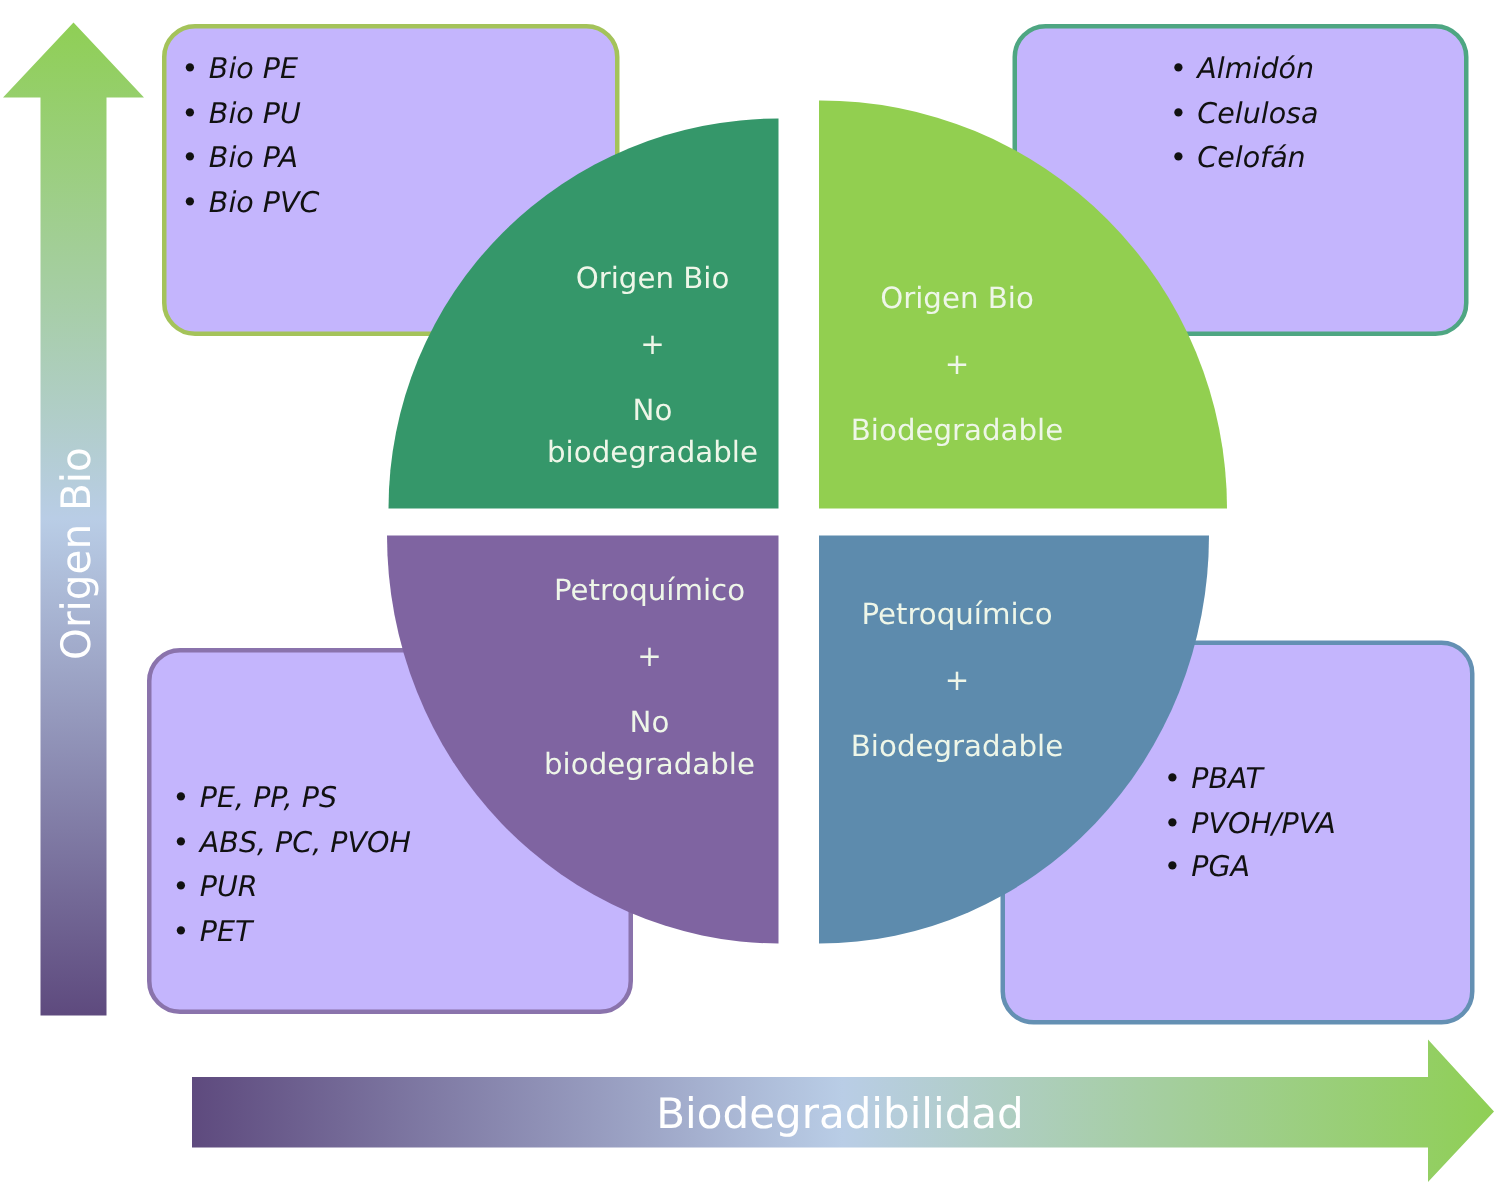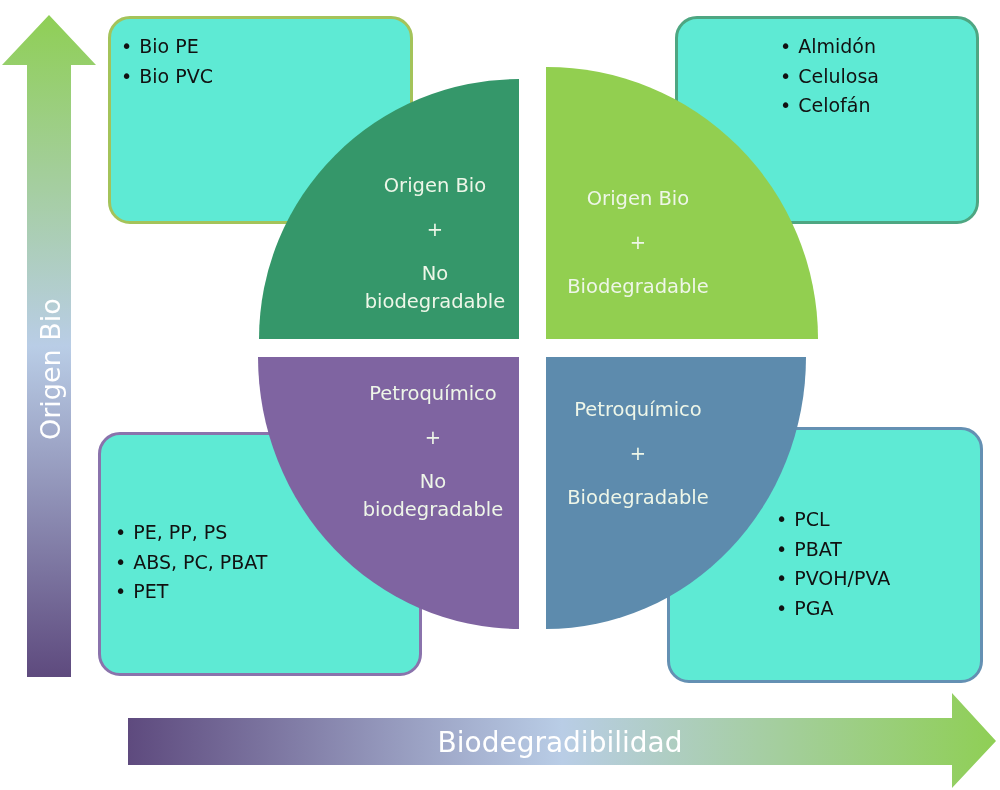--- a/index.html
+++ b/index.html
@@ -1,19 +1,19 @@
 <!DOCTYPE html>
 <html><head>
 <meta charset="utf-8">
 <style>
   html, body { margin: 0; padding: 0; background: #ffffff; }
   body { width: 1000px; height: 790px; position: relative; overflow: hidden;
          font-family: "DejaVu Sans", "Liberation Sans", sans-serif; }
   .abs { position: absolute; }
-  .box { position: absolute; background: #5eead4; border: 3px solid; border-radius: 22px; box-sizing: border-box; }
+  .box { position: absolute; background: #c4b5fd; border: 3px solid; border-radius: 22px; box-sizing: border-box; font-style: italic; }
   .list { list-style: none; margin: 0; padding: 0; font-size: 19px; color: #111; line-height: 29.5px; }
   .list li::before { content: "\2022"; margin-right: 7px; }
   .qtext { position: absolute; color: #eef6e8; font-size: 19.5px; text-align: center; line-height: 28px; }
   .qtext .plus { display: block; margin: 16px 0; }
   svg text { font-family: "DejaVu Sans", "Liberation Sans", sans-serif; }
 </style>
 </head>
 <body>
 
 <svg class="abs" style="left:0;top:0;" width="100" height="690">
@@ -36,43 +36,45 @@
       <stop offset="1" stop-color="#8fcf55"></stop>
     </linearGradient>
   </defs>
   <polygon points="8,33 832,33 832,8 876,56 832,103 832,80 8,80" fill="url(#hgrad)"></polygon>
   <text x="440" y="67" text-anchor="middle" fill="#ffffff" font-size="28">Biodegradibilidad</text>
 </svg>
 
 <div class="box" style="left:108px;top:16px;width:305px;height:208px;border-color:#a4c35a;">
   <ul class="list" style="margin:13px 0 0 10px;">
     <li>Bio PE</li>
+    <li>Bio PU</li>
+    <li>Bio PA</li>
     <li>Bio PVC</li>
   </ul>
 </div>
 
 <div class="box" style="left:675px;top:16px;width:304px;height:208px;border-color:#4ea682;">
   <ul class="list" style="margin:13px 0 0 102px;">
     <li>Almidón</li>
     <li>Celulosa</li>
     <li>Celofán</li>
   </ul>
 </div>
 
 <div class="box" style="left:98px;top:432px;width:324px;height:244px;border-color:#8a73ac;">
   <ul class="list" style="margin:83px 0 0 14px;">
     <li>PE, PP, PS</li>
-    <li>ABS, PC, PBAT</li>
+    <li>ABS, PC, PVOH</li>
+    <li>PUR</li>
     <li>PET</li>
   </ul>
 </div>
 
 <div class="box" style="left:667px;top:427px;width:316px;height:256px;border-color:#6490b3;">
   <ul class="list" style="margin:75px 0 0 106px;">
-    <li>PCL</li>
     <li>PBAT</li>
     <li>PVOH/PVA</li>
     <li>PGA</li>
   </ul>
 </div>
 
 <svg class="abs" style="left:0;top:0;" width="1000" height="790">
   <path d="M519,339 L259,339 A260,260 0 0 1 519,79 Z" fill="#35976a"></path>
   <path d="M546,339 L546,67 A271,272 0 0 1 818,339 Z" fill="#92cf50"></path>
   <path d="M519,357 L519,629 A262,272 0 0 1 258,357 Z" fill="#7f64a1"></path>

